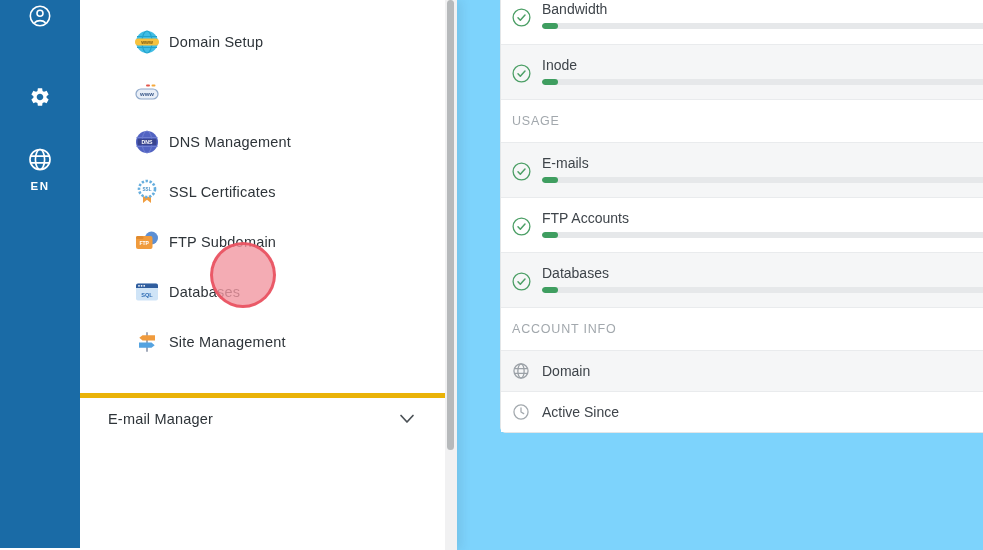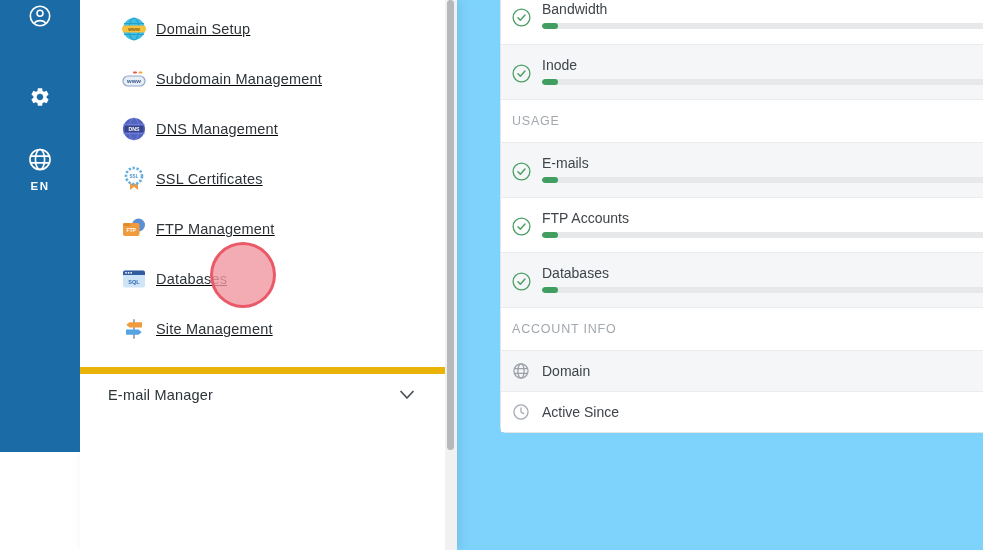--- a/index.html
+++ b/index.html
@@ -5,49 +5,49 @@
   html,body{margin:0;padding:0;}
   body{
     width:983px;height:550px;overflow:hidden;
     font-family:"Liberation Sans",sans-serif;
     background:#ffffff;
   }
   .app{position:relative;width:983px;height:550px;display:flex;}
 
   
   .rail{
-    position:relative;flex:none;width:80px;height:452px;
+    position:relative;flex:none;width:80px;height:548px;
     background:#1a6ba6;z-index:3;
   }
   .rail-btn{position:absolute;left:50%;transform:translateX(-50%);cursor:pointer;line-height:0;}
   .rail-btn svg{display:block;}
   .rail-user{top:4px;}
   .rail-gear{top:86px;}
   .rail-globe{top:147px;}
   .rail-lang{
     position:absolute;top:180px;left:0;right:0;text-align:center;
     color:#ffffff;font-size:11.5px;font-weight:bold;letter-spacing:1.5px;
   }
 
   
   .left-panel{
     position:relative;flex:none;display:flex;z-index:2;background:#ffffff;
     box-shadow:4px 0 10px rgba(40,50,60,0.10);
   }
   .nav{width:365px;position:relative;background:#ffffff;}
-  .nav ul{list-style:none;margin:0;padding:4px;text-decoration:underline;}
+  .nav ul{list-style:none;margin:0;padding:17px;}
   .nav-item{
     height:50px;display:flex;align-items:center;padding-left:37px;cursor:pointer;
   }
   .nav-item .icon{flex:none;width:26px;height:26px;line-height:0;}
   .nav-label{
     margin-left:9px;font-size:14.5px;font-weight:500;color:#2e3439;letter-spacing:0.2px;
   }
   .nav-footer{
-    margin-top:9px;border-top:7px solid #eab308;height:41px;
+    margin-top:9px;border-top:5px solid #eab308;height:41px;
     display:flex;align-items:center;justify-content:space-between;
     padding:0 30px 0 28px;cursor:pointer;
   }
   .nav-footer-label{font-size:14.5px;font-weight:500;color:#2e3439;letter-spacing:0.2px;}
 
   
   .vscroll{width:12px;position:relative;background:#f1f1f2;}
   .vscroll .thumb{
     position:absolute;top:0;left:2px;width:7px;height:450px;
     background:#b6b9bb;border-radius:4px;
@@ -126,21 +126,20 @@
               </svg></span>
             <span class="nav-label">Domain Setup</span>
           </li>
           <li class="nav-item">
             <span class="icon"><svg width="26" height="26" viewBox="0 0 26 26">
                 <rect x="12" y="5.5" width="4" height="2" rx="1" fill="#e2574c"></rect>
                 <rect x="17.5" y="5.5" width="4" height="2" rx="1" fill="#f6a93b"></rect>
                 <rect x="2" y="10" width="22" height="10" rx="5" fill="#e8eef7" stroke="#8fa8c9" stroke-width="1.2"></rect>
                 <text x="13" y="17.4" text-anchor="middle" font-size="6" font-weight="bold" fill="#3c5a8a">www</text>
               </svg></span>
-            <span class="nav-label">Subdomain Management</span>
           </li>
           <li class="nav-item">
             <span class="icon"><svg width="26" height="26" viewBox="0 0 26 26">
                 <circle cx="13" cy="13" r="11" fill="#5263c2"></circle>
                 <ellipse cx="13" cy="13" rx="5" ry="11" fill="none" stroke="#6e7ed1" stroke-width="1"></ellipse>
                 <path d="M2.5 8.5h21M2.5 17.5h21" stroke="#6e7ed1" stroke-width="1"></path>
                 <rect x="3.5" y="9.8" width="19" height="6.4" rx="1.2" fill="#39448f"></rect>
                 <text x="13" y="14.9" text-anchor="middle" font-size="5.2" font-weight="bold" fill="#ffffff">DNS</text>
               </svg></span>
             <span class="nav-label">DNS Management</span>
@@ -153,21 +152,21 @@
               </svg></span>
             <span class="nav-label">SSL Certificates</span>
           </li>
           <li class="nav-item">
             <span class="icon"><svg width="26" height="26" viewBox="0 0 26 26">
                 <circle cx="17.5" cy="9" r="6.5" fill="#5b8fd4"></circle>
                 <rect x="2" y="7" width="16.5" height="13" rx="2" fill="#f09b3d"></rect>
                 <rect x="2" y="7" width="7.5" height="3" rx="1.5" fill="#e08a2e"></rect>
                 <text x="10.2" y="16.4" text-anchor="middle" font-size="5" font-weight="bold" fill="#ffffff">FTP</text>
               </svg></span>
-            <span class="nav-label">FTP Management</span>
+            <span class="nav-label">FTP Subdomain</span>
           </li>
           <li class="nav-item">
             <span class="icon"><svg width="26" height="26" viewBox="0 0 26 26">
                 <rect x="2" y="4.5" width="22" height="17" rx="2" fill="#cfe4f7"></rect>
                 <path d="M2 6.5a2 2 0 0 1 2-2h18a2 2 0 0 1 2 2V9H2z" fill="#2f5d9e"></path>
                 <circle cx="5" cy="6.8" r="0.9" fill="#ffffff"></circle>
                 <circle cx="7.6" cy="6.8" r="0.9" fill="#ffffff"></circle>
                 <circle cx="10.2" cy="6.8" r="0.9" fill="#ffffff"></circle>
                 <text x="13" y="17.9" text-anchor="middle" font-size="5.6" font-weight="bold" fill="#2f6db5">SQL</text>
               </svg></span>

